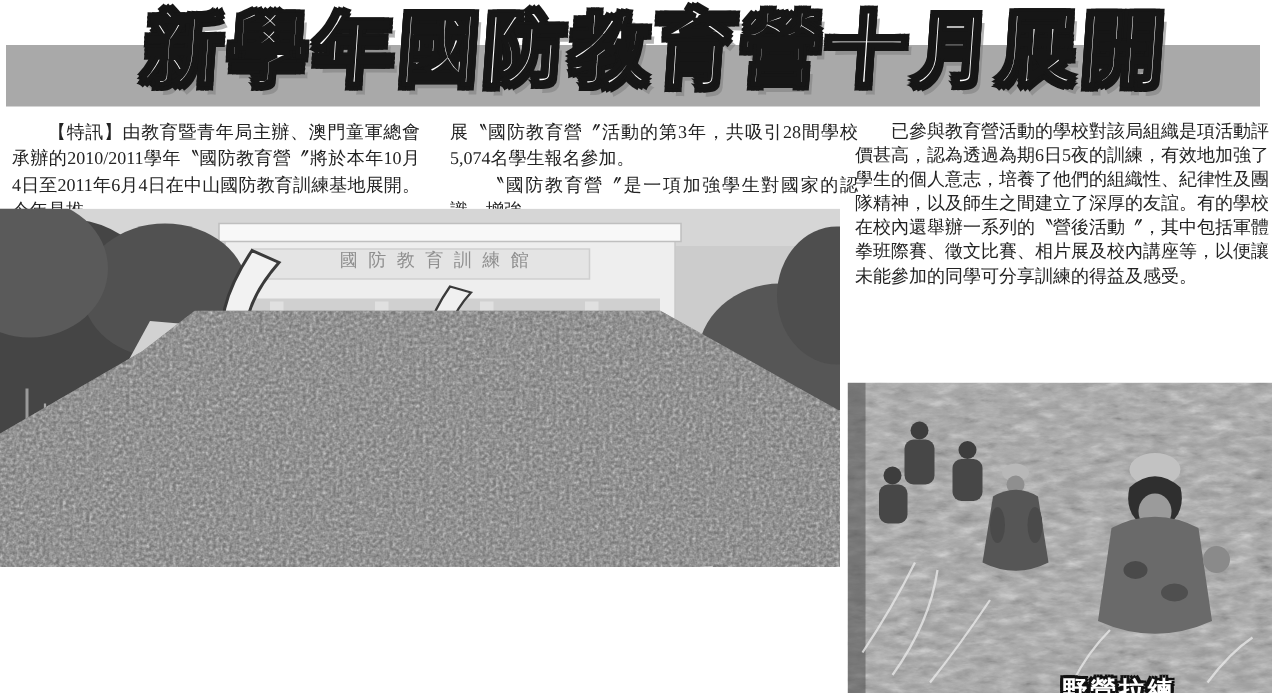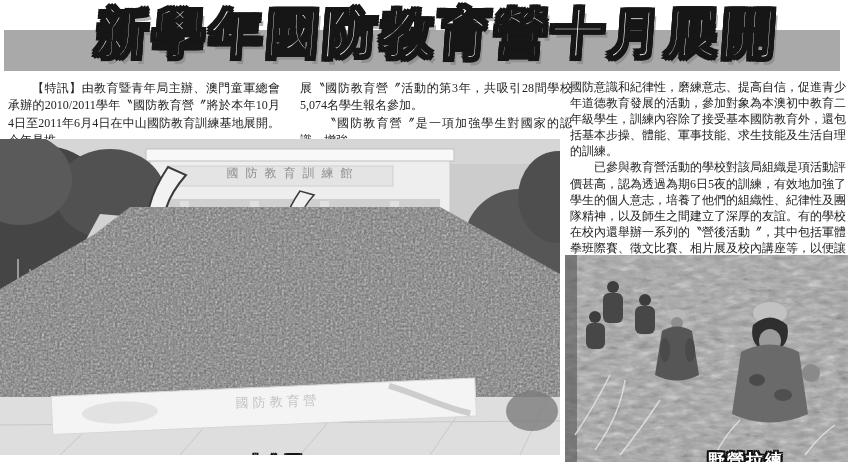--- a/index.html
+++ b/index.html
@@ -34,21 +34,21 @@
     font-size:12px;line-height:17.4px;text-align:justify;
   }
   .col p{margin:0;}
   .col p.indent{text-indent:2em;}
   .col1{left:8px;top:80px;width:272px;}
   .col2{left:288px;top:80px;width:272px;margin-left:12px;}
   .col3{left:570px;top:79px;width:276px;line-height:16.1px;}
   
   .photo{position:absolute;overflow:hidden;}
   .photo svg{display:block;}
-  .photo-group{left:0;top:139px;width:560px;height:316px;}
+  .photo-group{left:0;top:139px;width:560px;height:239px;}
   .photo-march{left:565px;top:255px;width:283px;height:207px;}
   .building-sign{
     position:absolute;left:188px;top:26px;width:210px;text-align:center;
     font-size:12px;letter-spacing:7px;color:#8f8f8f;white-space:nowrap;
   }
   .banner-text{
     position:absolute;left:218px;top:254px;width:120px;text-align:center;
     font-size:13px;letter-spacing:4px;color:#c4c4c4;white-space:nowrap;
     transform:rotate(-2deg);
   }
@@ -75,21 +75,20 @@
   <div class="col col1">
     <p class="indent">【特訊】由教育暨青年局主辦、澳門童軍總會承辦的2010/2011學年〝國防教育營〞將於本年10月4日至2011年6月4日在中山國防教育訓練基地展開。今年是推</p>
   </div>
 
   <div class="col col2">
     <p>展〝國防教育營〞活動的第3年，共吸引28間學校5,074名學生報名參加。</p>
     <p class="indent">〝國防教育營〞是一項加強學生對國家的認識，增強</p>
   </div>
 
   <div class="col col3">
-    <p>國防意識和紀律性，磨練意志、提高自信，促進青少年道德教育發展的活動，參加對象為本澳初中教育二年級學生，訓練內容除了接受基本國防教育外，還包括基本步操、體能、軍事技能、求生技能及生活自理的訓練。</p>
     <p class="indent">已參與教育營活動的學校對該局組織是項活動評價甚高，認為透過為期6日5夜的訓練，有效地加強了學生的個人意志，培養了他們的組織性、紀律性及團隊精神，以及師生之間建立了深厚的友誼。有的學校在校內還舉辦一系列的〝營後活動〞，其中包括軍體拳班際賽、徵文比賽、相片展及校內講座等，以便讓未能參加的同學可分享訓練的得益及感受。</p>
   </div>
 
   <figure class="photo photo-group" style="margin:0">
     <svg width="560" height="316" viewBox="0 0 560 316">
       <defs>
         <filter id="fNoise">
             <feTurbulence type="fractalNoise" baseFrequency="0.45" numOctaves="2" seed="3"></feTurbulence>
             <feColorMatrix type="saturate" values="0"></feColorMatrix>
           </filter>

